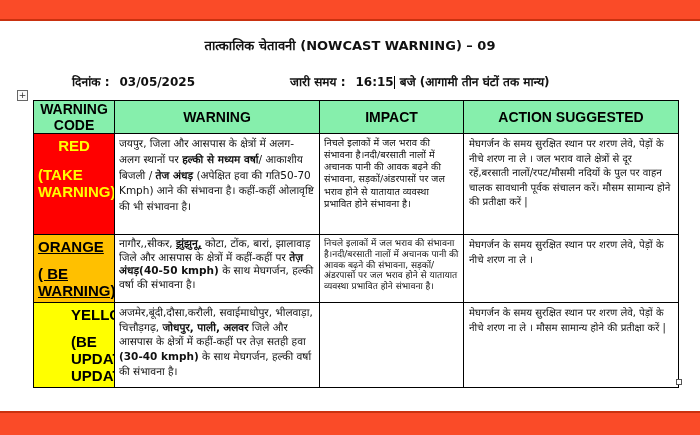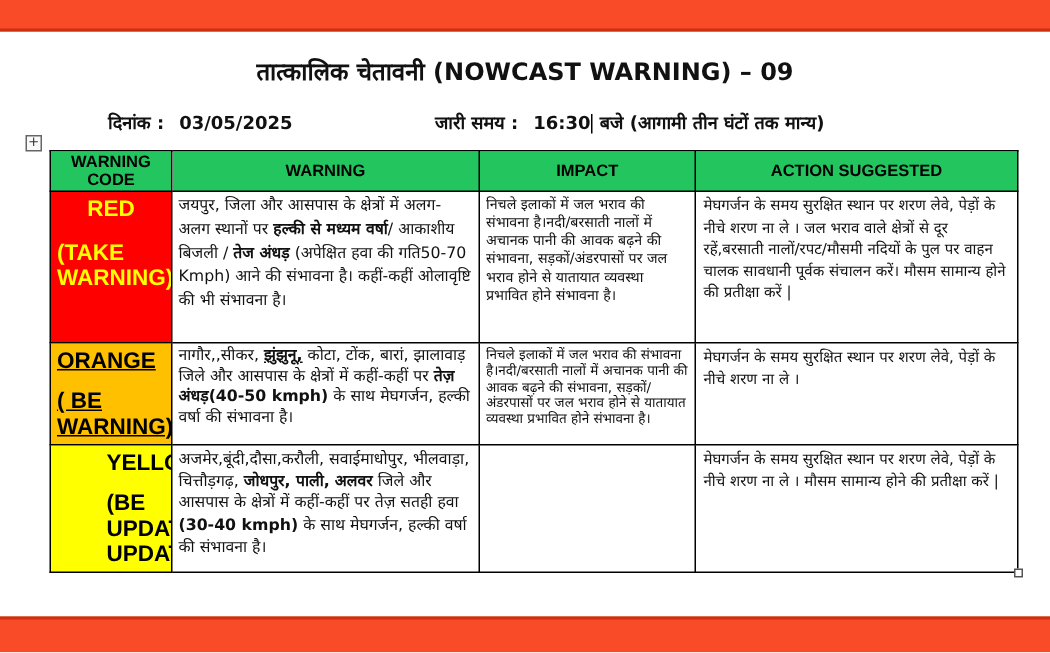--- a/index.html
+++ b/index.html
@@ -11,37 +11,37 @@
   .top-bar {
     position:absolute; top:0; left:0; width:700px; height:21px;
     border-bottom:2px solid #c9310f;
   }
   .bottom-bar {
     position:absolute; bottom:0; left:0; width:700px; height:24px;
     border-top:2px solid #c9310f;
   }
   .title {
     position:absolute; top:36px; left:0; width:700px; text-align:center;
-    font-weight:bold; font-size:16px; color:#111;
+    font-weight:bold; font-size:13px; color:#111;
   }
   .meta { position:absolute; top:73px; left:0; width:700px; font-weight:bold; font-size:12px; color:#111; }
   .date-field { position:absolute; left:72px; top:0;text-align:center; }
   .issue-field { position:absolute; left:290px; top:0; }
   .meta .gap { display:inline-block; width:10px; }
   .caret { display:inline-block; width:1px; height:13px; background:#000; vertical-align:middle; margin:0 0.5px; }
 
   table.warning-table {
     position:absolute; left:33px; top:100px; width:645px;
     border-collapse:collapse; table-layout:fixed;
   }
   .warning-table th, .warning-table td { border:1.5px solid #000; overflow:hidden; }
   .warning-table thead tr { height:27px; }
   .warning-table th {
-    font-family:"Liberation Sans", sans-serif; font-weight:bold; font-size:11px;
-    text-align:center; vertical-align:middle; background:#22c55e; color:#000;
+    font-family:"Liberation Sans", sans-serif; font-weight:bold; font-size:14px;
+    text-align:center; vertical-align:middle; background:#86efac; color:#000;
   }
   .warning-table tbody td { vertical-align:top; }
   tr.row-red { height:101px; }
   tr.row-orange { height:68px; }
   tr.row-yellow { height:84px; }
 
   .code-cell {
     padding:3px 4px; font-family:"Liberation Sans", sans-serif;
     font-weight:bold; font-size:15px;
   }
@@ -75,21 +75,21 @@
 
   <div class="top-bar" style="background: rgb(250, 75, 40);"></div>
 
   <div class="title">तात्कालिक चेतावनी (NOWCAST WARNING) – 09</div>
 
   <div class="meta">
     <span class="date-field">
       <span>दिनांक  :</span><span class="gap"></span><span>03/05/2025</span>
     </span>
     <span class="issue-field">
-      <span>जारी समय  :</span><span class="gap"></span><span>16:30</span><span class="caret"></span> <span>बजे</span>  <span>(आगामी तीन घंटों तक मान्य)</span>
+      <span>जारी समय  :</span><span class="gap"></span><span>16:15</span><span class="caret"></span> <span>बजे</span>  <span>(आगामी तीन घंटों तक मान्य)</span>
     </span>
   </div>
 
   <div class="move-handle">+</div>
 
   <table class="warning-table">
     <colgroup>
       <col style="width:81px">
         <col style="width:205px">
         <col style="width:144px">

